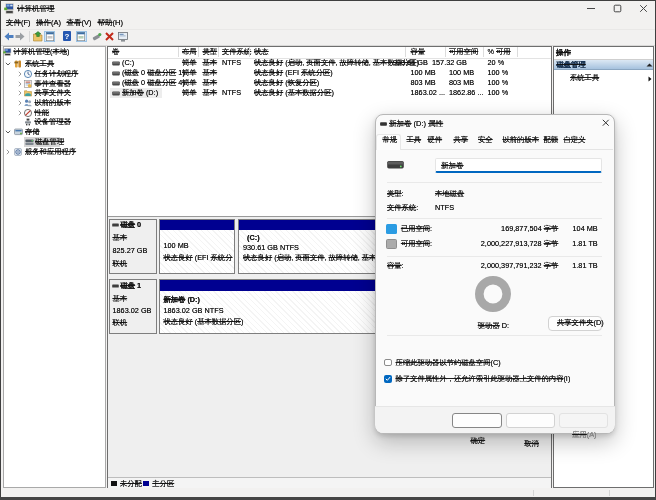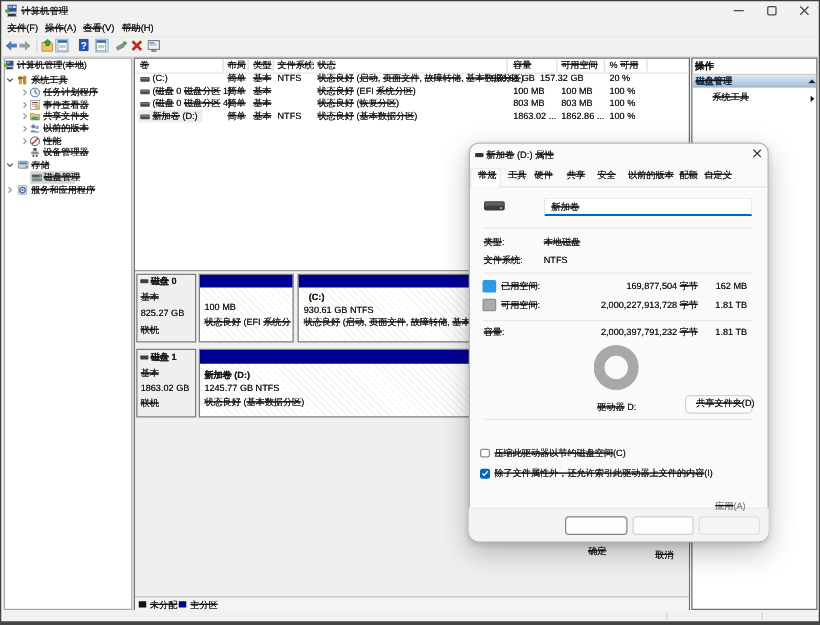--- a/index.html
+++ b/index.html
@@ -287,21 +287,21 @@
     <rect x="0.2" y="0.4" width="6.6" height="3.2" rx="0.6" fill="#3f3f3f"></rect>
   </svg>
 <span class="tx b" style="left:120.5px;top:281.2px"><i>磁盘</i> 1</span>
 <span class="tx" style="left:112.5px;top:293.6px"><i>基本</i></span>
 <span class="tx" style="left:112.5px;top:305.6px">1863.02 GB</span>
 <span class="tx" style="left:112.5px;top:317.5px"><i>联机</i></span>
 
 <div class="a" style="left:159.3px;top:279.3px;width:387.1px;height:55px;border:1px solid #7e7e7e;background:repeating-linear-gradient(45deg,#ffffff 0,#ffffff 3px,#f4f4f4 3px,#f4f4f4 4px)"></div>
 <div class="a" style="left:160.3px;top:280.3px;width:385.1px;height:10.4px;background:#000090"></div>
 <span class="tx b" style="left:163.5px;top:294.6px"><i>新加卷</i>  (D:)</span>
-<span class="tx" style="left:163.5px;top:306.3px">1245.77 GB NTFS</span>
+<span class="tx" style="left:163.5px;top:306.3px">1863.02 GB NTFS</span>
 <span class="tx" style="left:163.5px;top:317.4px"><i>状态良好</i> (<i>基本数据分区</i>)</span>
 
 <div class="a" style="left:108.4px;top:477px;width:442.6px;height:10.8px;background:#f4f4f4;border-top:1px solid #bdbdbd"></div>
 <div class="a" style="left:111.3px;top:480.7px;width:5.8px;height:5.8px;background:#111"></div>
 <span class="tx" style="left:120px;top:478.5px"><i>未分配</i></span>
 <div class="a" style="left:143.3px;top:480.7px;width:5.8px;height:5.8px;background:#000090"></div>
 <span class="tx" style="left:152.3px;top:478.5px"><i>主分区</i></span>
 
 <span class="tx b" style="left:556px;top:48.3px;font-size:7.5px"><i>操作</i></span>
 <div class="a" style="left:553.8px;top:58.8px;width:99.7px;height:1px;background:#cfcfcf"></div>
@@ -351,21 +351,21 @@
 <div class="a" style="left:387px;top:182px;width:215px;height:1px;background:#e9e9e9"></div>
 <span class="tx" style="left:387px;top:189.3px"><i>类型</i>:</span>
 <span class="tx" style="left:435px;top:189.3px"><i>本地磁盘</i></span>
 <span class="tx" style="left:387px;top:203.4px"><i>文件系统</i>:</span>
 <span class="tx" style="left:435px;top:203.4px">NTFS</span>
 <div class="a" style="left:387px;top:218.3px;width:215px;height:1px;background:#e9e9e9"></div>
 
 <div class="a" style="left:386.1px;top:223.5px;width:10.6px;height:10.4px;background:#2b9ce3;border-radius:1.5px"></div>
 <span class="tx" style="left:400.9px;top:223.6px"><i>已用空间</i>:</span>
 <span class="tx" style="right:97.7px;top:223.6px">169,877,504 <i>字节</i></span>
-<span class="tx" style="right:58.3px;top:223.6px">162 MB</span>
+<span class="tx" style="right:58.3px;top:223.6px">104 MB</span>
 <div class="a" style="left:386.1px;top:238.6px;width:10.6px;height:10.4px;background:#ababab;border:1px solid #8f8f8f;border-radius:1.5px"></div>
 <span class="tx" style="left:400.9px;top:238.7px"><i>可用空间</i>:</span>
 <span class="tx" style="right:97.7px;top:238.7px">2,000,227,913,728 <i>字节</i></span>
 <span class="tx" style="right:58.3px;top:238.7px">1.81 TB</span>
 <div class="a" style="left:387px;top:255.7px;width:215px;height:1px;background:#e9e9e9"></div>
 
 <span class="tx" style="left:387px;top:261.1px"><i>容量</i>:</span>
 <span class="tx" style="right:97.7px;top:261.1px">2,000,397,791,232 <i>字节</i></span>
 <span class="tx" style="right:58.3px;top:261.1px">1.81 TB</span>
 
@@ -383,13 +383,13 @@
 <svg style="left:385.4px;top:376.2px" width="6" height="5.5" viewBox="0 0 6 5.5">
     <path d="M0.8 2.8 L2.3 4.3 L5.2 1" fill="none" stroke="#fff" stroke-width="1"></path>
   </svg>
 <span class="tx" style="left:395.6px;top:373.9px"><i>除了文件属性外，还允许索引此驱动器上文件的内容</i>(I)</span>
 
 <div class="a" style="left:451.5px;top:413px;width:50px;height:14.8px;background:#fdfdfd;border:1px solid #868686;border-radius:3px"></div>
 <span class="tx" style="left:470.5px;top:436px"><i>确定</i></span>
 <div class="a" style="left:506px;top:413px;width:48.5px;height:14.8px;background:#fdfdfd;border:1px solid #d2d2d2;border-radius:3px"></div>
 <span class="tx" style="left:524.3px;top:439px"><i>取消</i></span>
 <div class="a" style="left:558.7px;top:413px;width:49px;height:14.8px;background:#f5f5f5;border:1px solid #e2e2e2;border-radius:3px"></div>
-<span class="tx" style="left:572.2px;top:400px;color:#a5a5a5"><i>应用</i>(A)</span>
+<span class="tx" style="left:572.2px;top:430px;color:#a5a5a5"><i>应用</i>(A)</span>
 
 </body></html>

